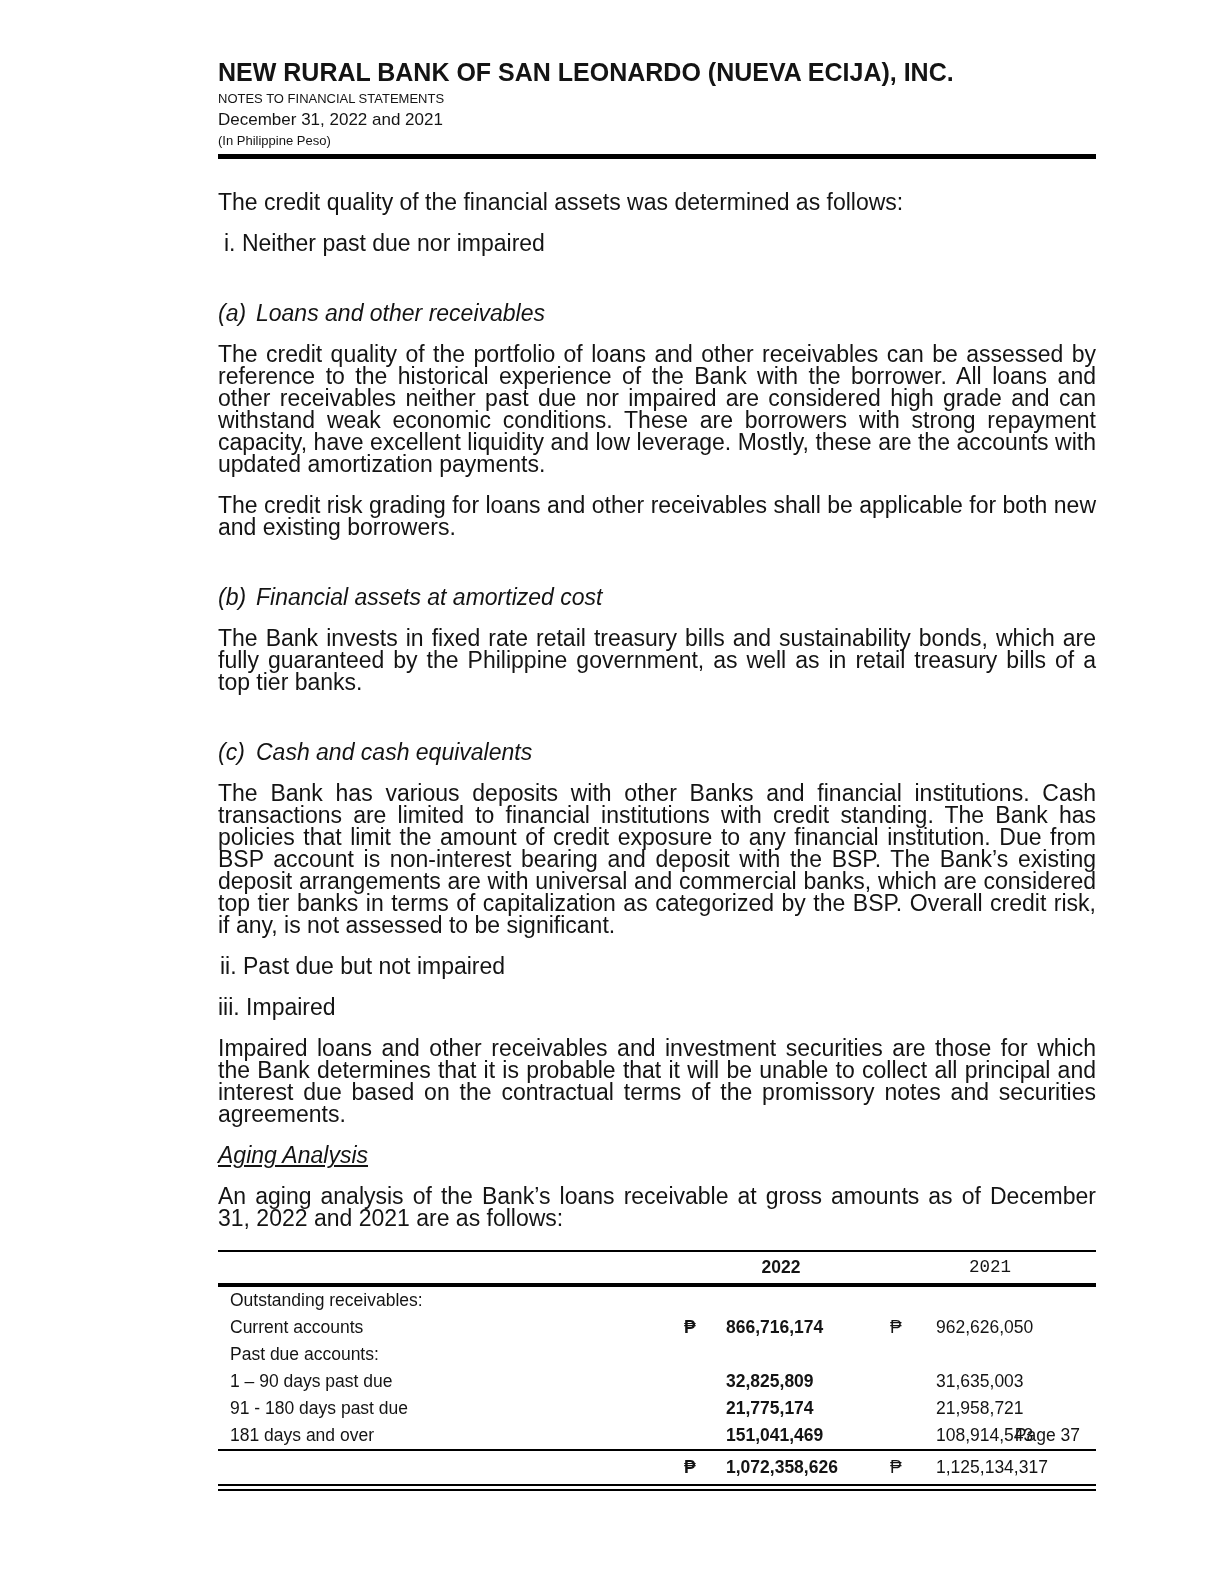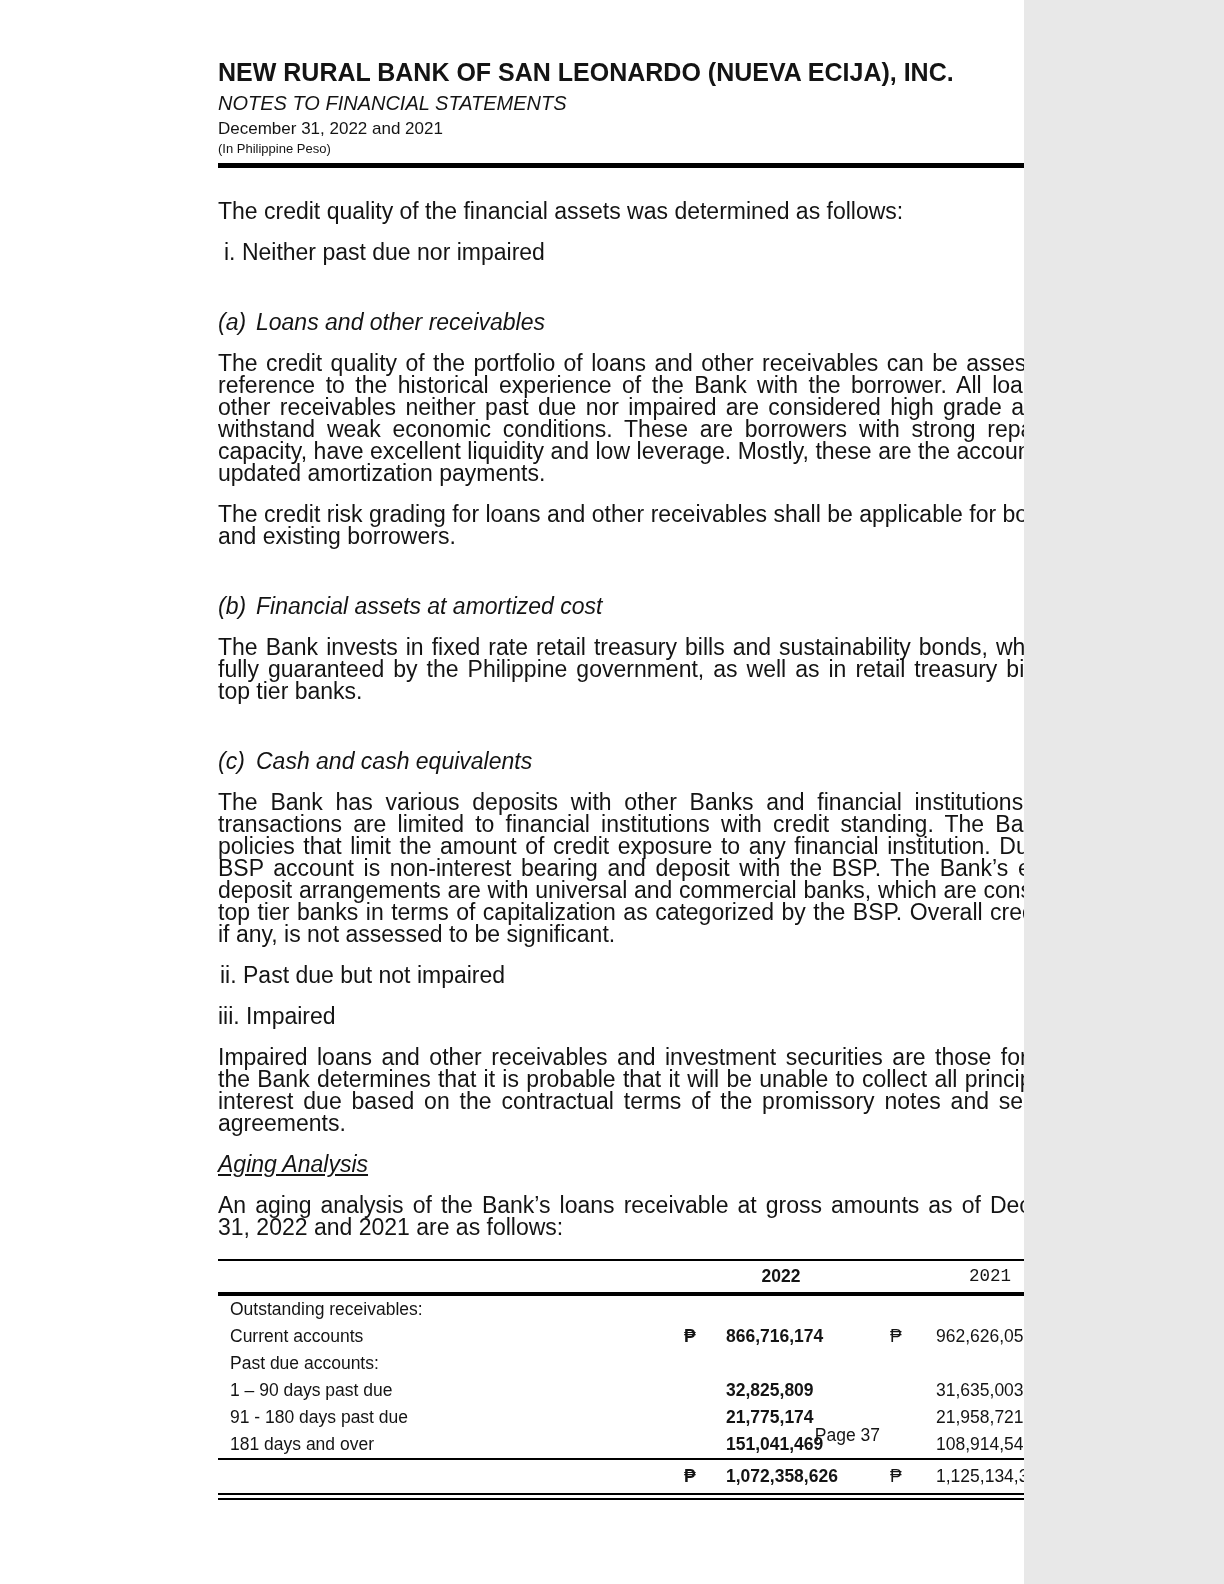--- a/index.html
+++ b/index.html
@@ -1,34 +1,34 @@
 <!DOCTYPE html>
 <html><head>
 <meta charset="utf-8">
 <style>
   * { margin: 0; padding: 0; box-sizing: border-box; }
   html, body { background: #e8e8e8; }
   .page {
     position: relative;
-    width: 1024px;
+    width: 1224px;
     height: 1584px;
     background: #ffffff;
     font-family: "Liberation Sans", "DejaVu Sans", sans-serif;
     color: #141414;
     overflow: hidden;
   }
   .content {
     position: absolute;
     left: 218px;
     top: 58px;
     width: 878px;
   }
   
   .bank-name   { font-size: 25px; font-weight: bold; line-height: 1.15; letter-spacing: 0; }
-  .doc-title   { font-size: 20px; line-height: 1.2; margin-top: 4px; font-style: italic; }
+  .doc-title   { font-size: 13px; line-height: 1.2; margin-top: 4px; }
   .date-line   { font-size: 17px; line-height: 1.25; margin-top: 3px; }
   .currency-note { font-size: 13px; line-height: 1.3; margin-top: 2px; }
   .header-rule { border: none; border-top: 5px solid #000; margin-top: 5px; }
   
   .para, .roman, .subhead, .aging-head {
     font-size: 23px;
     line-height: 22px;
     margin-top: 19px;
   }
   .para { text-align: justify; }

